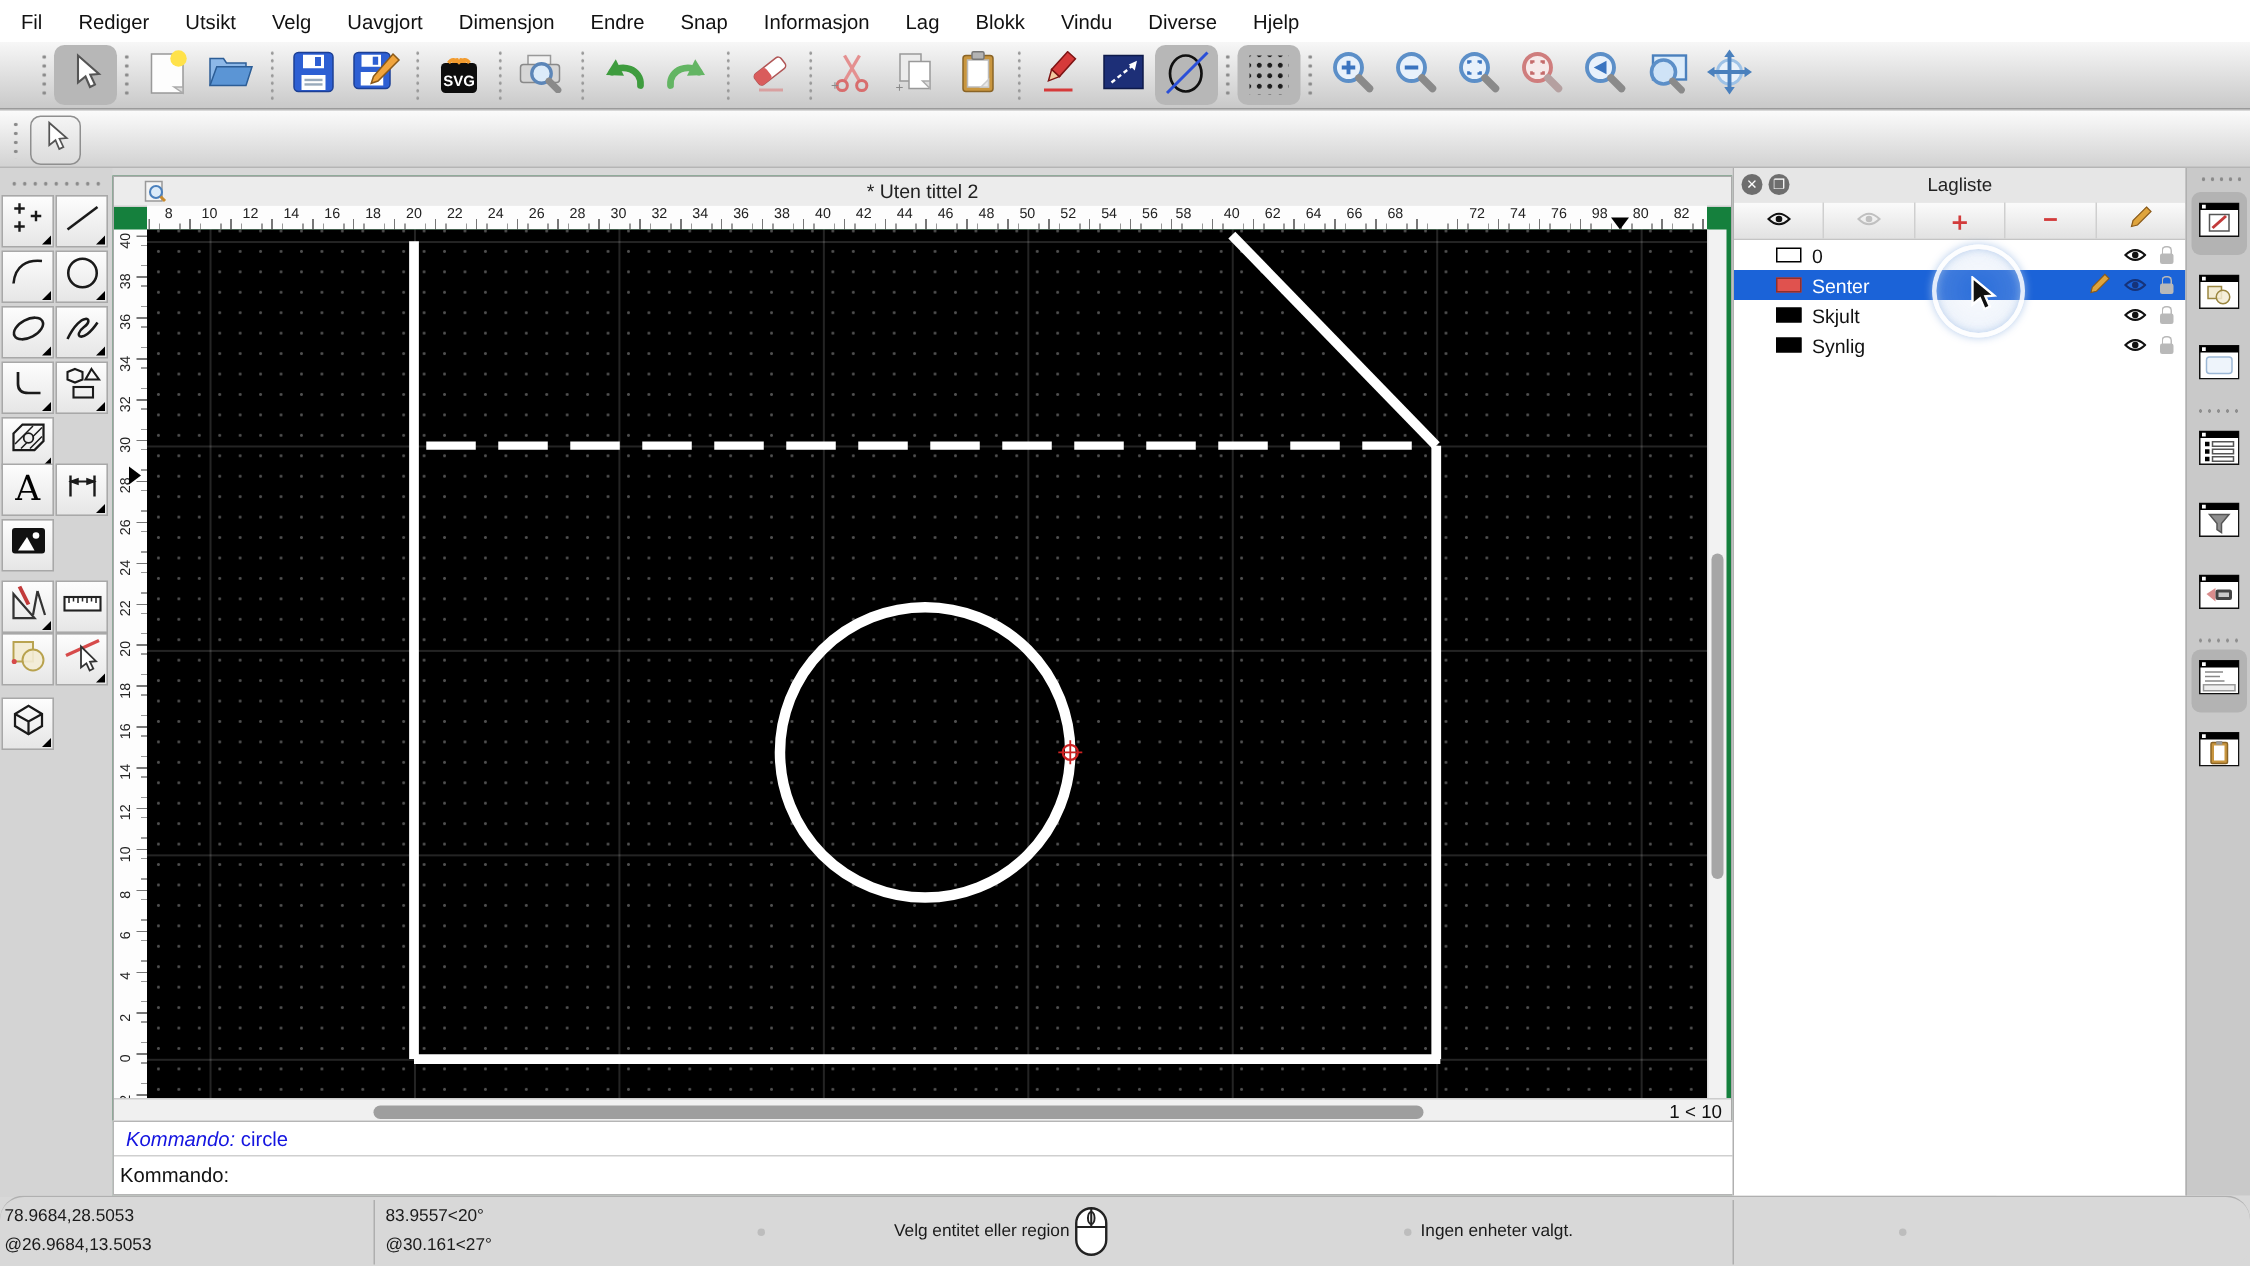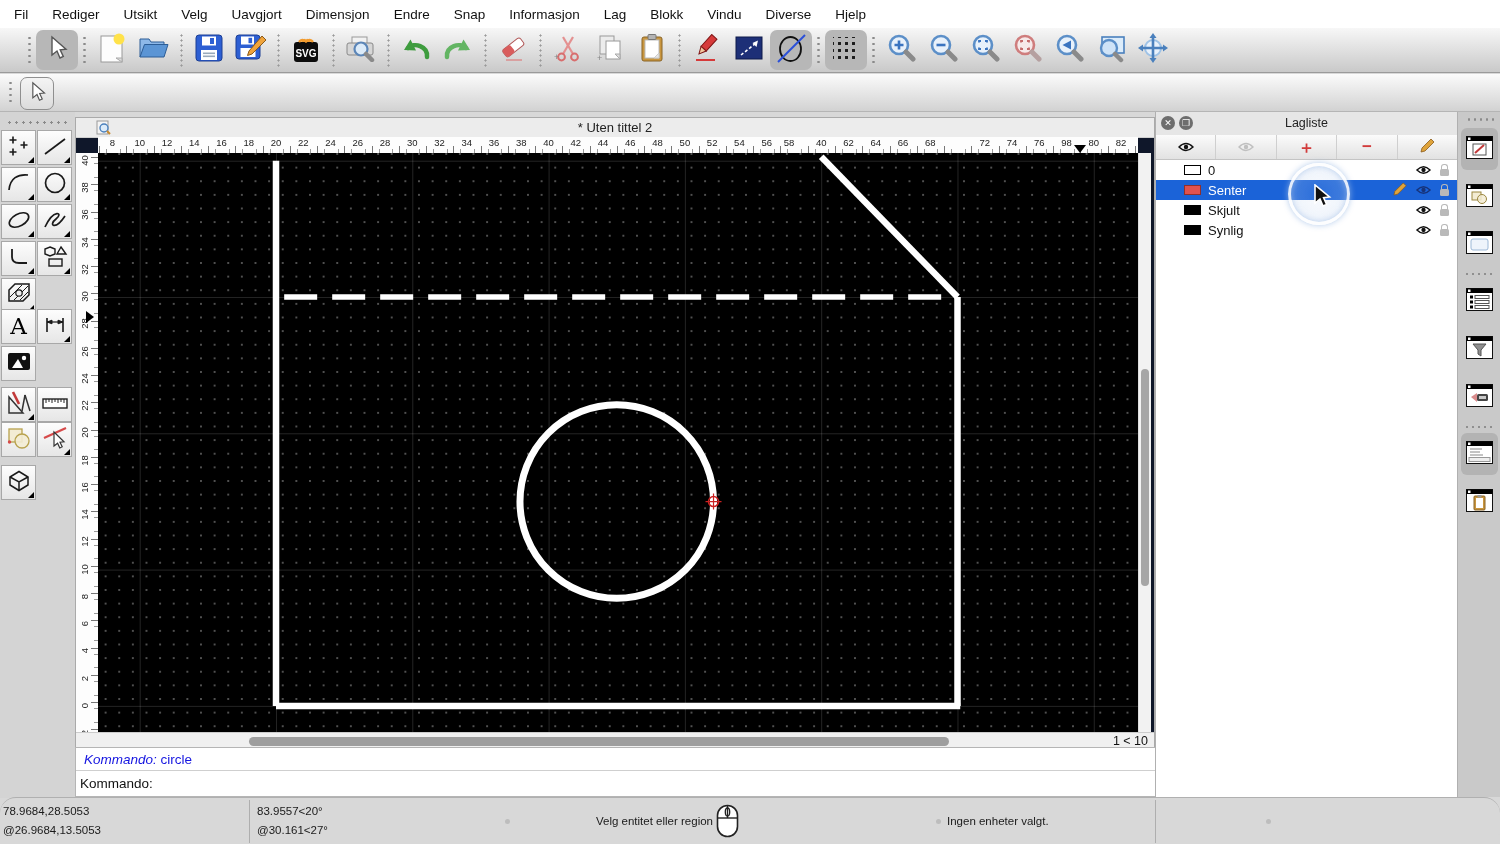--- a/index.html
+++ b/index.html
@@ -17,21 +17,21 @@
   .toolbar2{position:absolute;left:0;top:74px;width:1500px;height:38px;background:linear-gradient(#fbfbfb,#d2d2d2);border-bottom:1px solid #b5b5b5;box-sizing:border-box;}
   .sel2btn{position:absolute;left:20px;top:3px;width:32px;height:31px;border:1px solid #8f8f8f;border-radius:7px;background:linear-gradient(#f4f4f4,#dcdcdc);display:flex;align-items:center;justify-content:center;}
   .hdots2{position:absolute;left:8px;top:6px;width:5px;height:26px;background-image:radial-gradient(circle,#8a8a8a 1px,transparent 1.4px);background-size:5px 6px;}
   
   .palette{position:absolute;left:0;top:112px;width:75px;height:686px;background:#d4d4d4;}
   .phandle{position:absolute;left:6px;top:8px;width:64px;height:5px;background-image:radial-gradient(circle,#8a8a8a 1px,transparent 1.4px);background-size:7px 5px;}
   .pbtn{position:absolute;width:35px;height:35px;background:linear-gradient(#fdfdfd,#e6e6e6);border:1px solid #a8a8a8;box-sizing:border-box;display:flex;align-items:center;justify-content:center;}
   .pbtn .tri{position:absolute;right:1px;bottom:1px;width:0;height:0;border-left:6px solid transparent;border-bottom:6px solid #000;}
   .atext{font-family:"DejaVu Serif",serif;font-size:23px;color:#000;line-height:1;}
   
-  .mdi{position:absolute;left:75px;top:117px;width:1080px;height:680px;background:#0f172a;border:1px solid #aaa;box-sizing:border-box;}
+  .mdi{position:absolute;left:75px;top:117px;width:1080px;height:680px;background:#15803d;border:1px solid #aaa;box-sizing:border-box;}
   .mdi-title{position:absolute;left:0;top:0;width:100%;height:19px;background:#ececec;border-bottom:1px solid #cfcfcf;font-size:13px;color:#222;text-align:center;line-height:19px;}
   .mdi-icon{position:absolute;left:20px;top:2px;}
   .hruler{position:absolute;left:22px;top:19px;width:1040px;height:16px;background:#fdfdfd;overflow:hidden;
      background-image:repeating-linear-gradient(to right,#777 0 1px,transparent 1px 27.26px),repeating-linear-gradient(to right,#999 0 1px,transparent 1px 13.63px);
      background-size:100% 7px,100% 4px;background-position:0.8px 100%,7.6px 100%;background-repeat:no-repeat;}
   .hruler span{position:absolute;top:0;font-size:9.5px;color:#222;transform:translateX(-50%);}
   .vruler{position:absolute;left:0;top:35px;width:22px;height:579px;background:#fdfdfd;overflow:hidden;
      background-image:repeating-linear-gradient(to bottom,#777 0 1px,transparent 1px 27.26px),repeating-linear-gradient(to bottom,#999 0 1px,transparent 1px 13.63px);
      background-size:7px 100%,4px 100%;background-position:100% 3.5px,100% 10.3px;background-repeat:no-repeat;}
   .vruler span{position:absolute;left:1px;font-size:9.5px;color:#222;transform:rotate(-90deg);transform-origin:center;width:14px;text-align:center;}

